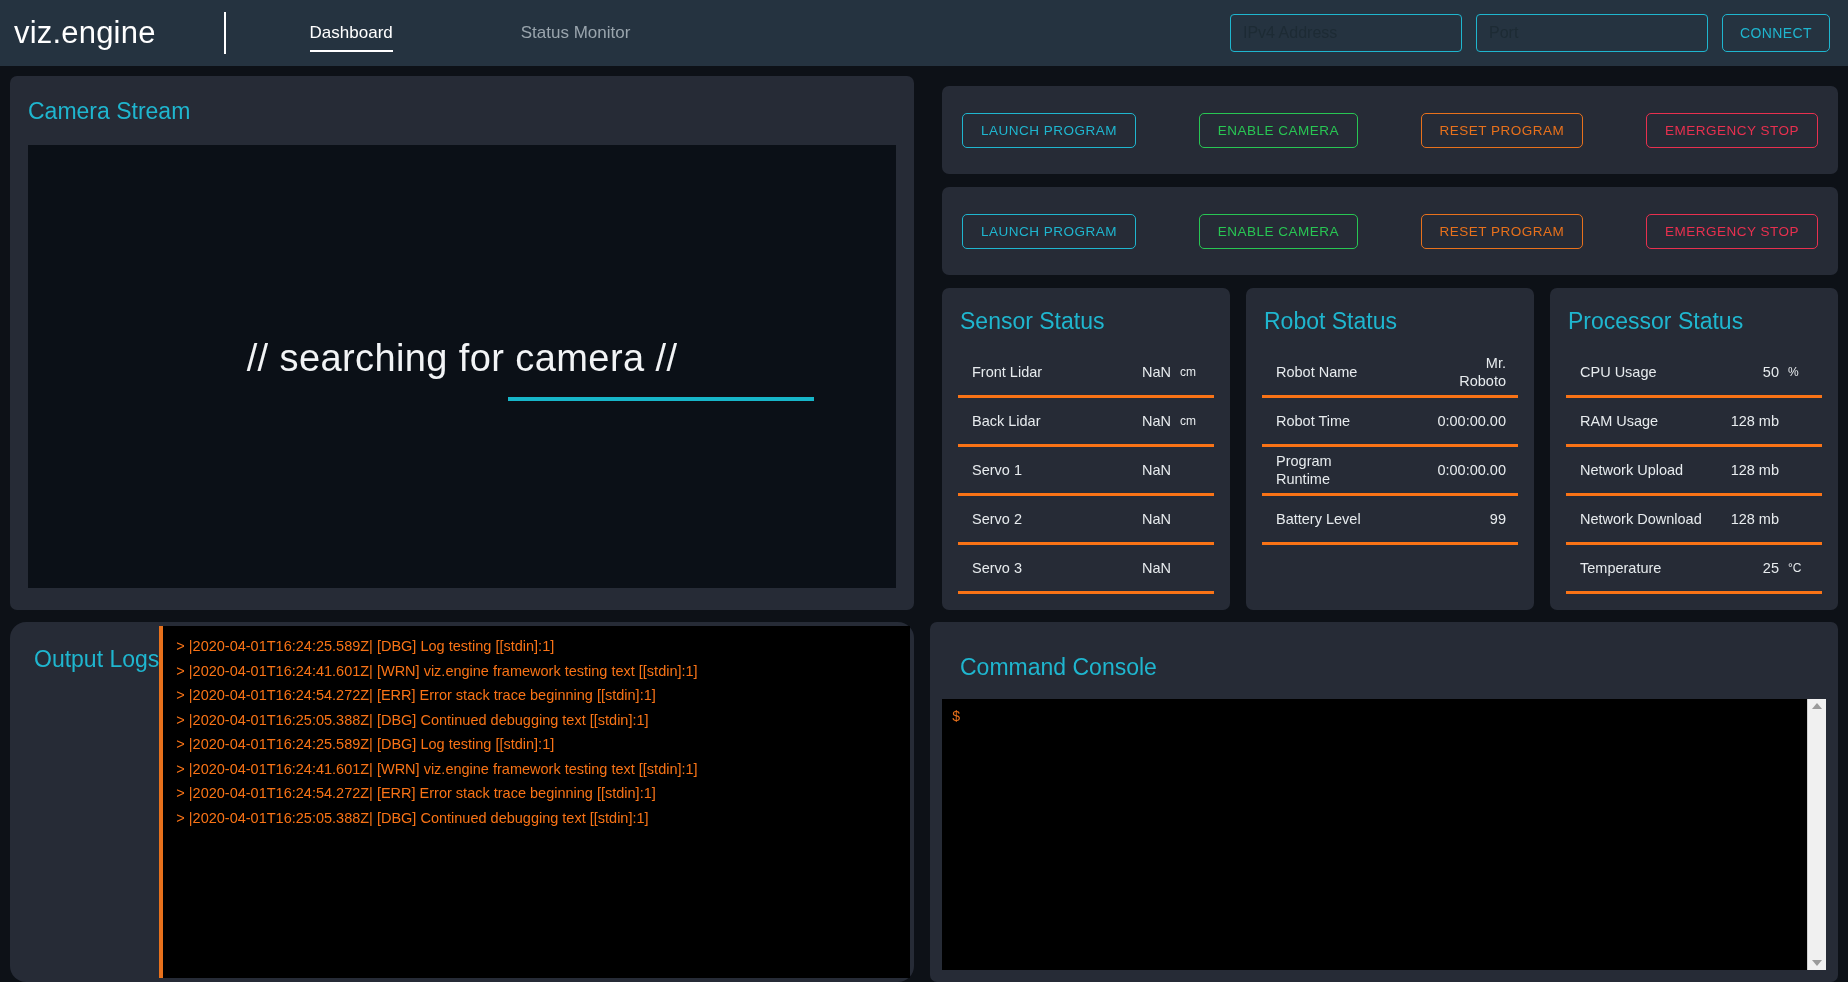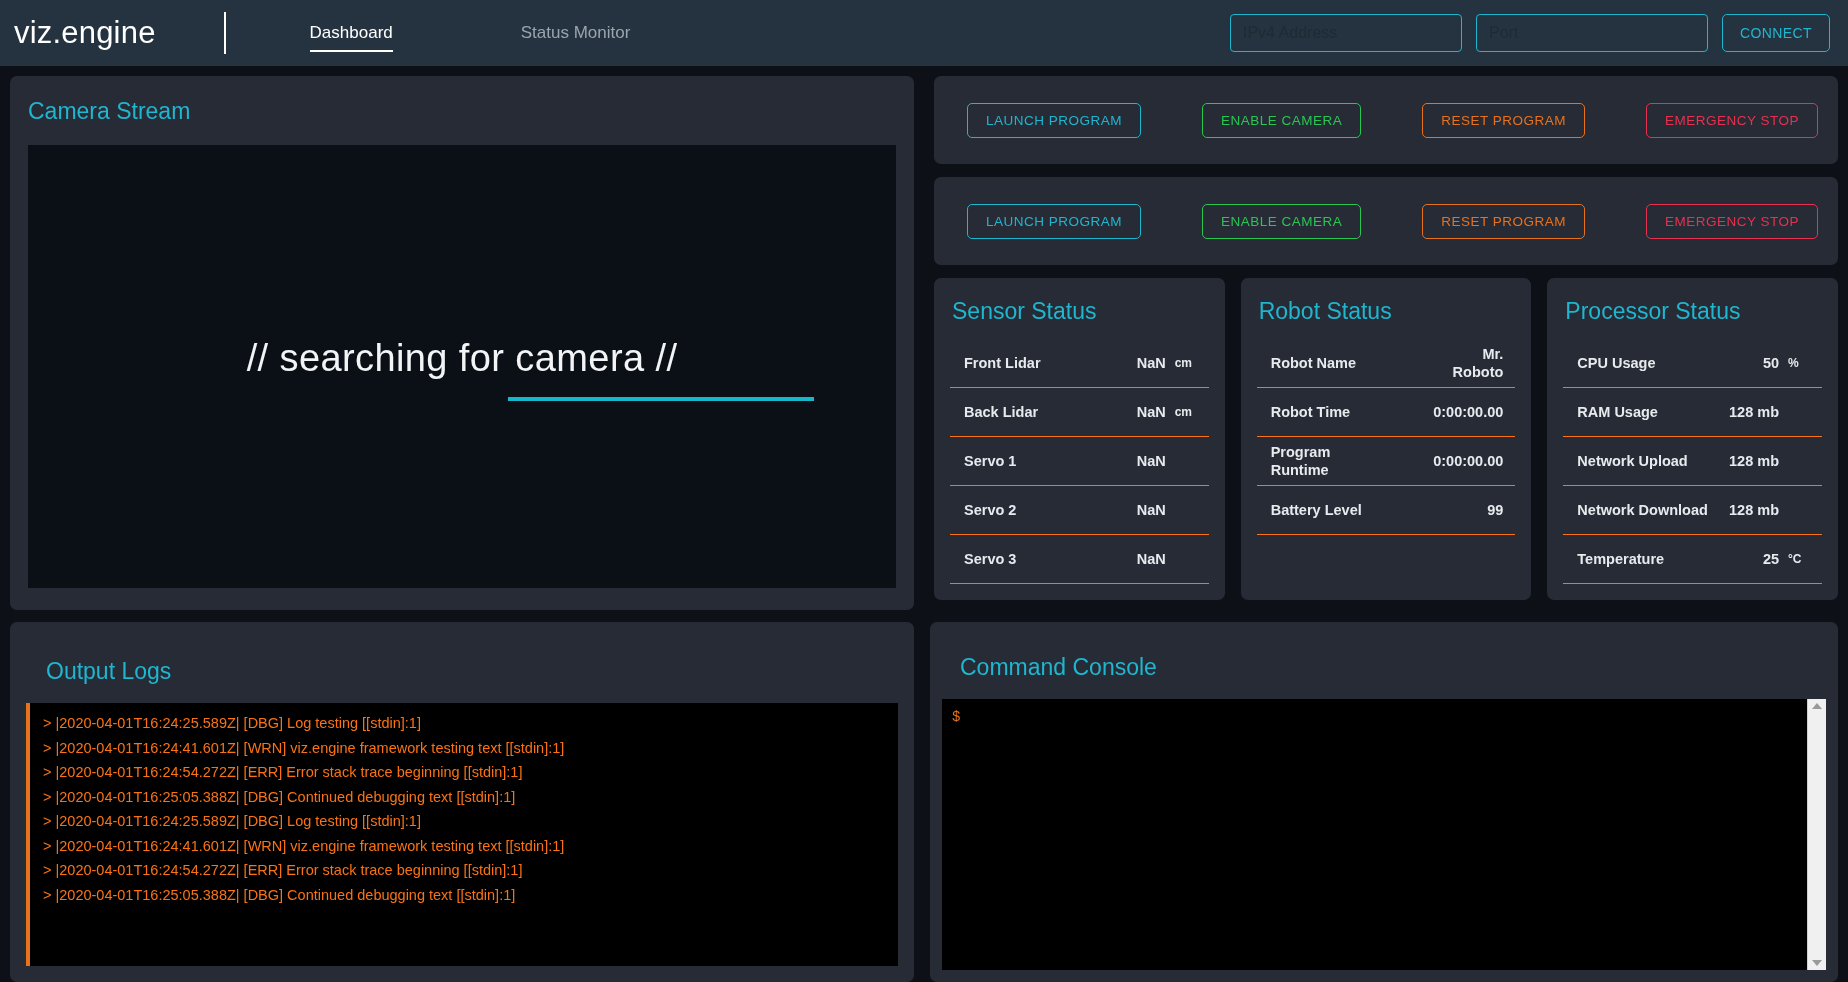--- a/index.html
+++ b/index.html
@@ -91,21 +91,21 @@
     cursor: pointer;
   }
 
   
   .page {
     position: relative;
     width: 1848px;
     height: 916px;
     padding: 10px 10px 0 10px;
   }
-  .row-top { display: flex; gap: 20px; height: 534px; }
+  .row-top { display: flex; gap: 28px; height: 534px; align-items: flex-end; }
   .col-left { width: 904px; display: flex; flex-direction: column; }
   .col-right { flex: 1; display: flex; flex-direction: column; gap: 13px; }
 
   .panel {
     background: #262b36;
     border-radius: 7px;
   }
 
   
   .camera-panel { height: 534px; display: flex; flex-direction: column; padding: 0; }
@@ -142,21 +142,21 @@
   }
 
   
   .btn-bar {
     height: 88px;
     display: flex;
     align-items: center;
     padding: 0 20px;
     gap: 0;
   }
-  .btn-bar .act { margin-right: auto; margin-left: 13px; }
+  .btn-bar .act { margin-right: auto; }
   .btn-bar .act:last-child { margin-right: 0; }
   .act {
     height: 35px;
     padding: 0 18px;
     border-radius: 5px;
     background: transparent;
     font-size: 13.5px;
     letter-spacing: .5px;
     font-family: "Liberation Sans", sans-serif;
     cursor: pointer;
@@ -170,24 +170,23 @@
   
   .cards { display: flex; gap: 16px; height: 322px; }
   .card { flex: 1; padding: 0 0 14px 0; }
   .card .panel-title { padding: 20px 0 14px 18px; }
   .card-rows { padding: 0 16px; }
   .srow {
     display: flex;
     align-items: center;
     justify-content: space-between;
     min-height: 49px;
-    border-bottom: 1px solid #f97316;
+    border-bottom: 3px solid #f97316;
     padding: 4px 12px 4px 14px;
     gap: 10px;
-    font-weight: bold;
   }
   .srow .lbl {
     color: #e7ebee;
     font-size: 14.5px;
     line-height: 1.25;
     text-align: left;
   }
   .srow .val-wrap {
     display: flex;
     align-items: center;
@@ -198,21 +197,21 @@
     color: #e7ebee;
     font-size: 14.5px;
     line-height: 1.25;
     text-align: right;
   }
   .srow .unit { color: #e7ebee; font-size: 12px; min-width: 22px; text-align: left; }
   .val-narrow { max-width: 70px; }
 
   
   .row-bottom { display: flex; gap: 16px; height: 360px; margin-top: 12px; }
-  .logs-panel { width: 904px; display: flex; flex-direction: column; padding: 16px; }
+  .logs-panel { width: 904px; display: flex; flex-direction: row; padding: 4px; border-radius: 16px; }
   .logs-panel .panel-title { padding: 20px 0 18px 20px; }
   .log-body {
     flex: 1;
     background: #000000;
     border-left: 4px solid #e8711c;
     padding: 8px 0 0 0;
     overflow: hidden;
   }
   .log-line {
     color: #f97316;

